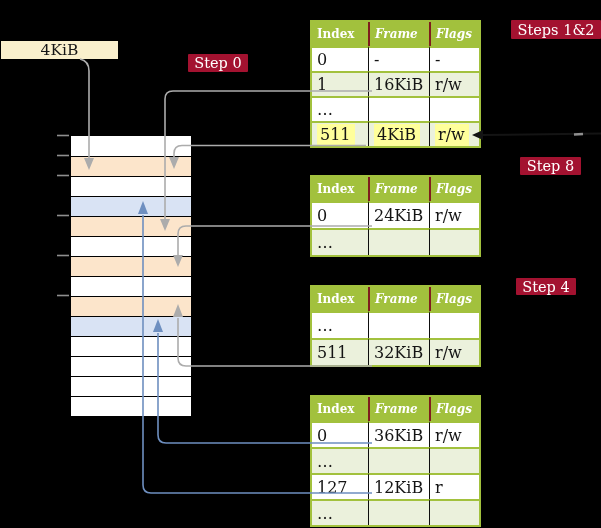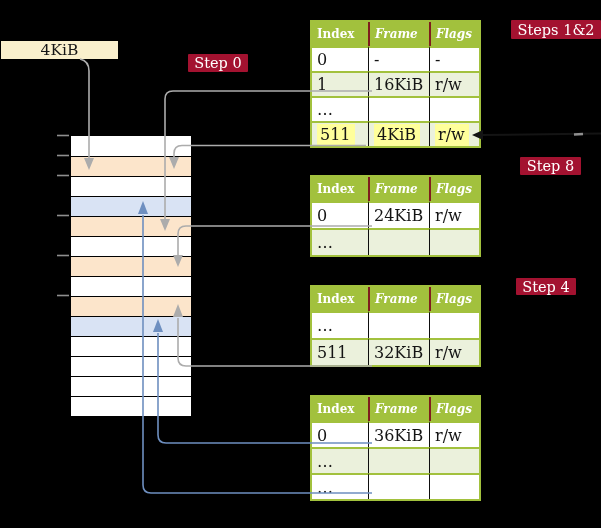--- a/index.html
+++ b/index.html
@@ -202,20 +202,25 @@
         <td>0</td>
         <td>36KiB</td>
         <td>r/w</td>
       </tr>
       <tr>
         <td>…</td>
         <td></td>
         <td></td>
       </tr>
       <tr>
+        <td>127</td>
+        <td>12KiB</td>
+        <td>r</td>
+      </tr>
+      <tr>
         <td>…</td>
         <td></td>
         <td></td>
       </tr>
     </tbody>
   </table>
 
   <svg id="wires" width="601" height="528" viewBox="0 0 601 528">
 
     <g stroke-width="1.6">

